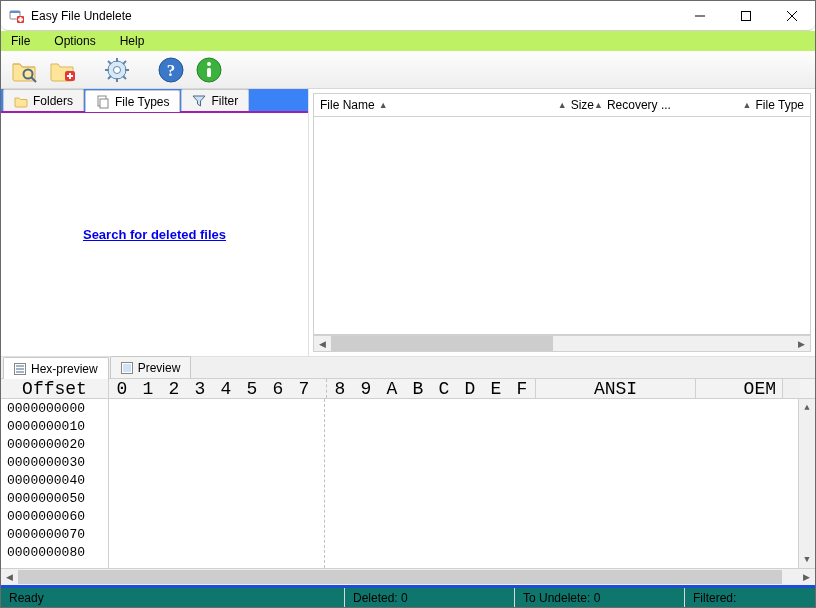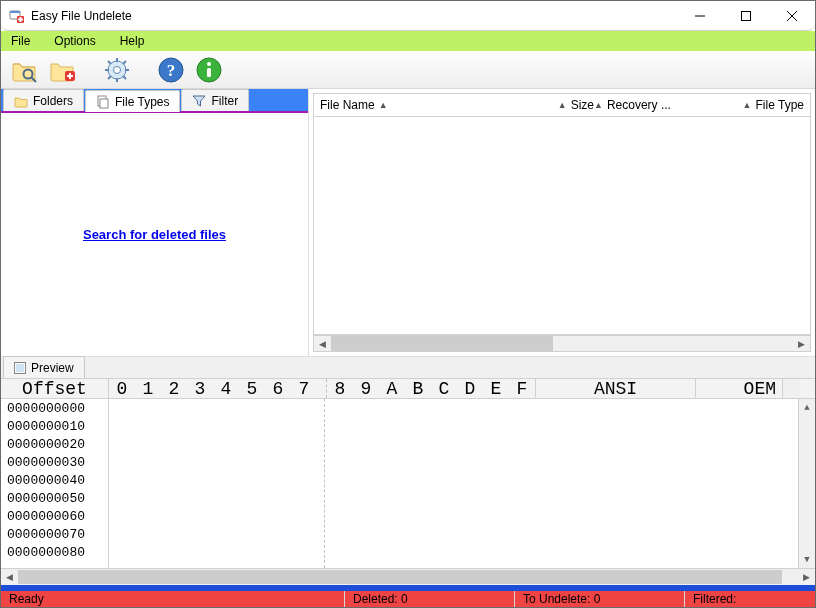--- a/index.html
+++ b/index.html
@@ -68,21 +68,21 @@
   .hex-vsb { width:17px; background:#f0f0f0; border-left:1px solid #d0d0d0; display:flex; flex-direction:column; }
   .hex-vsb .arrow { height:17px; display:flex; align-items:center; justify-content:center; color:#606060; font-size:9px; }
   .hex-vsb .track { flex:1; }
 
   .bottom-hscroll { height:17px; display:flex; border-top:1px solid #d0d0d0; background:#f0f0f0; }
   .bottom-hscroll .arrow { width:17px; display:flex; align-items:center; justify-content:center; color:#606060; font-size:9px; }
   .bottom-hscroll .track { flex:1; position:relative; }
   .bottom-hscroll .thumb { position:absolute; left:0; top:1px; bottom:1px; width:98%; background:#cdcdcd; }
 
   
-  .statusbar { height:22px; display:flex; align-items:center; border-top:6px solid #1d4ed8; background:#ef4444; font-size:12px; }
+  .statusbar { height:22px; display:flex; align-items:center; border-top:3px solid #1d4ed8; background:#0f766e; font-size:12px; }
   .statusbar .cell { padding:0 8px; height:100%; display:flex; align-items:center; border-right:1px solid #d8d8d8; }
   .statusbar .cell:last-child { border-right:none; }
 </style>
 </head>
 <body>
 
 <div class="window">
 
   <div class="titlebar">
     <span class="app-icon">
@@ -225,20 +225,29 @@
         <div class="track">
             <div class="thumb"></div>
           </div>
         <div class="arrow">▶</div>
       </div>
     </div>
   </div>
 
   <div class="preview-area">
     <div class="preview-tabs">
+      <div class="tab active">
+        <svg width="12" height="12" viewBox="0 0 12 12">
+            <rect x="0.5" y="0.5" width="11" height="11" fill="#fff" stroke="#888"></rect>
+            <line x1="2" y1="3" x2="10" y2="3" stroke="#4d6a88"></line>
+            <line x1="2" y1="6" x2="10" y2="6" stroke="#4d6a88"></line>
+            <line x1="2" y1="9" x2="10" y2="9" stroke="#4d6a88"></line>
+          </svg>
+        <span>Hex-preview</span>
+      </div>
       <div class="tab">
         <svg width="12" height="12" viewBox="0 0 12 12">
             <rect x="0.5" y="0.5" width="11" height="11" fill="#fff" stroke="#888"></rect>
             <rect x="2" y="2" width="8" height="8" fill="#cfe3f5"></rect>
           </svg>
         <span>Preview</span>
       </div>
     </div>
 
     <div class="preview-content">

